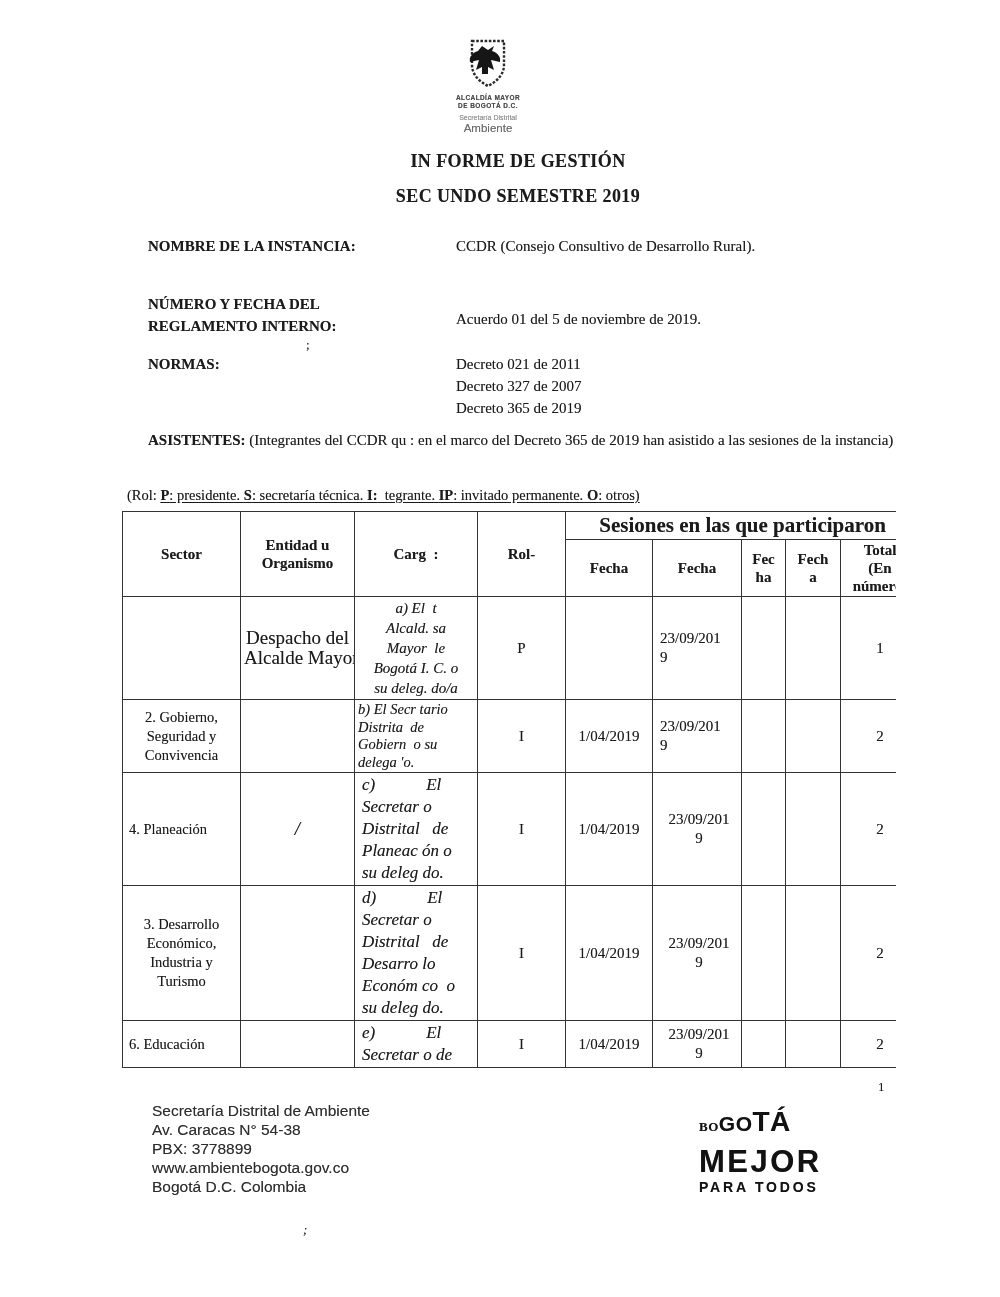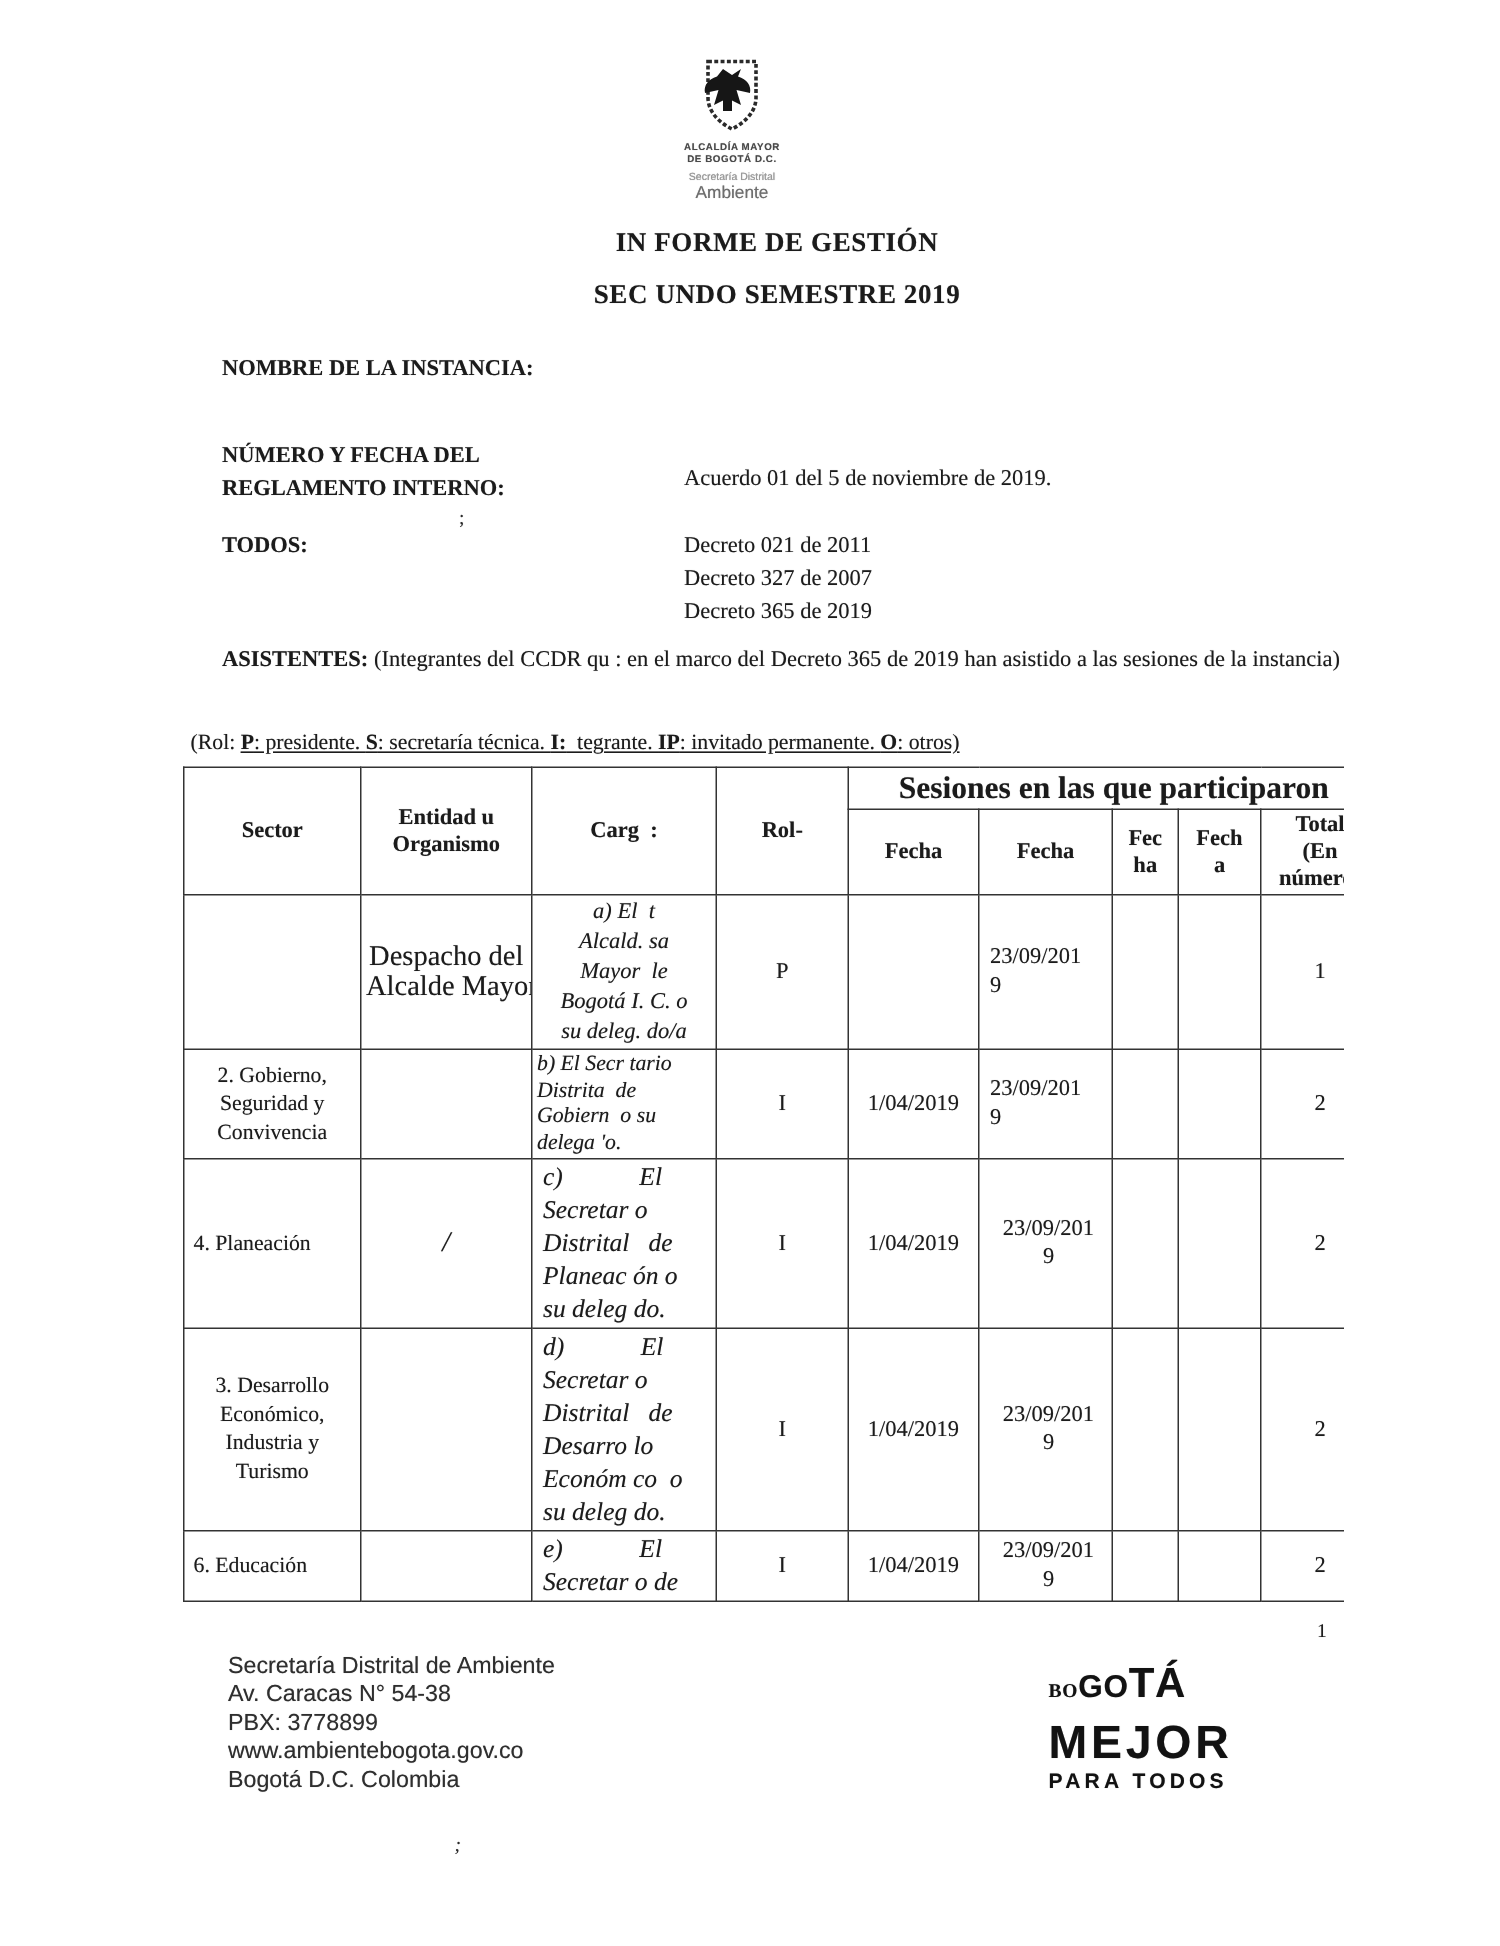--- a/index.html
+++ b/index.html
@@ -67,26 +67,27 @@
     <div class="crest-t1 blur">ALCALDÍA MAYOR</div>
     <div class="crest-t1 blur">DE BOGOTÁ D.C.</div>
     <div class="crest-t2 blur">Secretaría Distrital</div>
     <div class="crest-t3 blur">Ambiente</div>
   </div>
 
   <div class="abs title" style="top:151px;">IN FORME DE GESTIÓN</div>
   <div class="abs title" style="top:186px;">SEC UNDO SEMESTRE 2019</div>
 
   <div class="abs flabel pre" style="left:148px; top:235px;">NOMBRE DE LA INSTANCIA:</div>
+  <div class="abs fvalue pre" style="left:456px; top:235px;">CCDR (Consejo Consultivo de Desarrollo Rural).</div>
 
   <div class="abs flabel pre" style="left:148px; top:293px;">NÚMERO Y FECHA DEL
 REGLAMENTO INTERNO:</div>
   <div class="abs fvalue pre" style="left:456px; top:308px;">Acuerdo 01 del 5 de noviembre de 2019.</div>
 
-  <div class="abs flabel pre" style="left:148px; top:353px;">TODOS:</div>
+  <div class="abs flabel pre" style="left:148px; top:353px;">NORMAS:</div>
   <div class="abs fvalue pre" style="left:456px; top:353px;">Decreto 021 de 2011
 Decreto 327 de 2007
 Decreto 365 de 2019</div>
 
   <div class="abs asist"><span class="bold">ASISTENTES:</span><span> (Integrantes del CCDR qu : en el marco del Decreto 365 de 2019 han asistido a las sesiones de la instancia)</span></div>
 
   <div class="abs legend"><span>(Rol: </span><span class="bold ul">P</span><span class="ul">: presidente. </span><span class="bold ul">S</span><span class="ul">: secretaría técnica. </span><span class="bold ul">I:</span><span class="ul">  tegrante. </span><span class="bold ul">IP</span><span class="ul">: invitado permanente. </span><span class="bold ul">O</span><span class="ul">: otros)</span></div>
 
   <table class="grid abs" style="left:122px; top:511px;">
     <colgroup>

